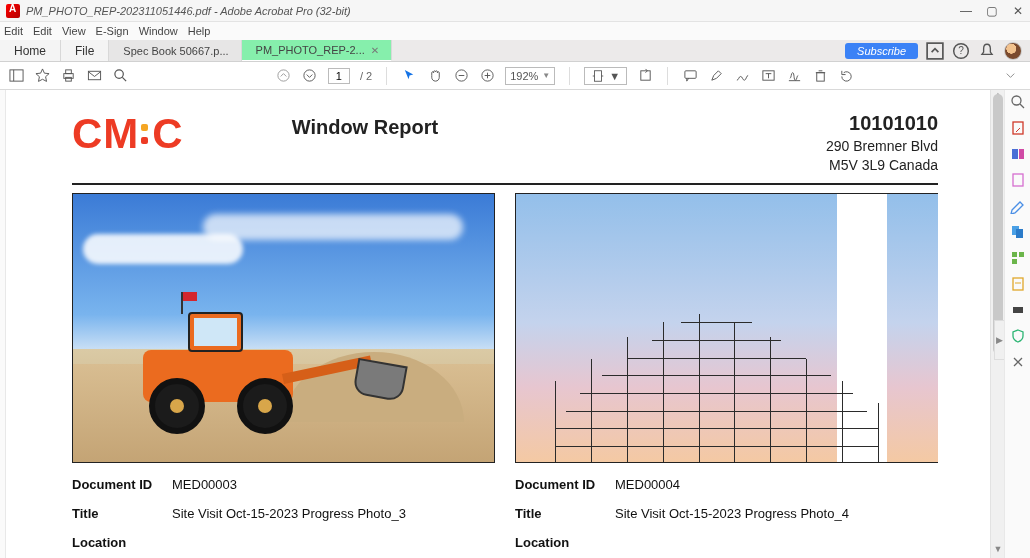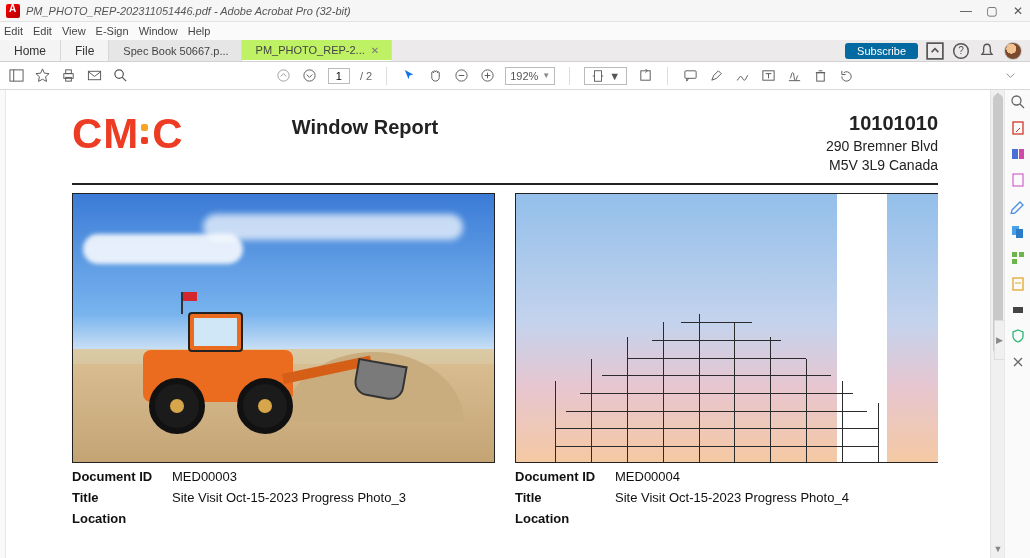--- a/index.html
+++ b/index.html
@@ -11,23 +11,23 @@
   .titlebar .title { font-size:11px; color:#555;font-style:italic; }
   .titlebar .win-controls { margin-left:auto; display:flex; gap:14px; }
   .titlebar .win-controls span { width:12px; text-align:center; color:#555; cursor:pointer; font-size:12px; }
   
   .menubar { height:18px; display:flex; align-items:center; padding:0 4px; gap:10px; background:#fafafa; font-size:11px; color:#444; }
   .menubar span { cursor:pointer; }
   
   .tabstrip { height:22px; display:flex; align-items:stretch; background:#eceaea; border-bottom:1px solid #d1d1d1; }
   .tabstrip .maintab { padding:0 14px; display:flex; align-items:center; font-size:12px; color:#333; border-right:1px solid #d8d8d8; cursor:pointer; background:#f4f4f4; }
   .tabstrip .doctab { padding:0 12px 0 14px; display:flex; align-items:center; font-size:11px; color:#444; border-right:1px solid #d8d8d8; cursor:pointer; background:#e7e6e6; gap:6px; min-width:95px; }
-  .tabstrip .doctab.active { background:#bef264; border-bottom:1px solid #fff; }
+  .tabstrip .doctab.active { background:#86efac; border-bottom:1px solid #fff; }
   .tabstrip .right { margin-left:auto; display:flex; align-items:center; gap:8px; padding-right:8px; }
-  .subscribe { background:#0369a1; color:#fff; padding:2px 12px; border-radius:3px; font-size:11px; cursor:pointer; }
+  .subscribe { background:#3b82f6; color:#fff; padding:2px 12px; border-radius:3px; font-size:11px; cursor:pointer;font-style:italic; }
   .icon-btn { width:18px; height:18px; display:flex; align-items:center; justify-content:center; color:#555; cursor:pointer; }
   .avatar { width:18px; height:18px; border-radius:50%; background: radial-gradient(circle at 40% 35%, #f2c28e 0 35%, #7b4a2e 36% 100%); border:1px solid #ccc; }
   
   .toolbar { height:28px; display:flex; align-items:center; padding:0 8px; border-bottom:1px solid #d9d9d9; background:#fff; gap:10px; }
   .tb-group { display:flex; gap:10px; align-items:center; }
   .tb-sep { width:1px; height:18px; background:#ddd; margin:0 4px; }
   .tb-icon { width:16px; height:16px; color:#555; cursor:pointer; display:flex; align-items:center; justify-content:center; }
   .tb-icon svg { width:15px; height:15px; }
   .page-input { width:22px; height:16px; border:1px solid #bbb; text-align:center; font-size:11px; padding:0; }
   .page-total { font-size:11px; color:#666; }
@@ -75,21 +75,21 @@
   .ph1 .wheel{position:absolute; width:56px; height:56px; background:#1b1b1b; border-radius:50%; border:6px solid #111;}
   .ph1 .wheel::after{content:""; position:absolute; inset:15px; background:#d8a64a; border-radius:50%;}
   .ph1 .w1{left:76px; bottom:28px;} .ph1 .w2{left:164px; bottom:28px;}
   .ph1 .flag{position:absolute; left:108px; bottom:148px; width:2px; height:22px; background:#333;}
   .ph1 .flag::after{content:""; position:absolute; left:2px; top:0; width:14px; height:9px; background:#d4262e;}
   
   .ph2 { width:100%; height:100%; position:relative; background:linear-gradient(to bottom,#93bfea 0%,#c4d3ed 48%,#e7c6d0 72%,#f4c9a3 100%); }
   .scaf { position:absolute; bottom:0; left:5%; width:85%; height:55%; }
   .scaf span { position:absolute; background:#2b2b2b; }
   
-  .meta-row { display:flex; align-items:baseline; margin-top:6px; }
+  .meta-row { display:flex; align-items:baseline; margin-top:14px; }
   .meta-label { width:100px; font-weight:700; font-size:13px; color:#111;}
   .meta-val { font-size:13px; color:#111;}
   .close-x { font-size:10px; color:#777; cursor:pointer;}
 </style>
 </head>
 <body>
 
 <div class="titlebar">
   <div class="app-icon"></div>
   <div class="title">PM_PHOTO_REP-202311051446.pdf - Adobe Acrobat Pro (32-bit)</div>

